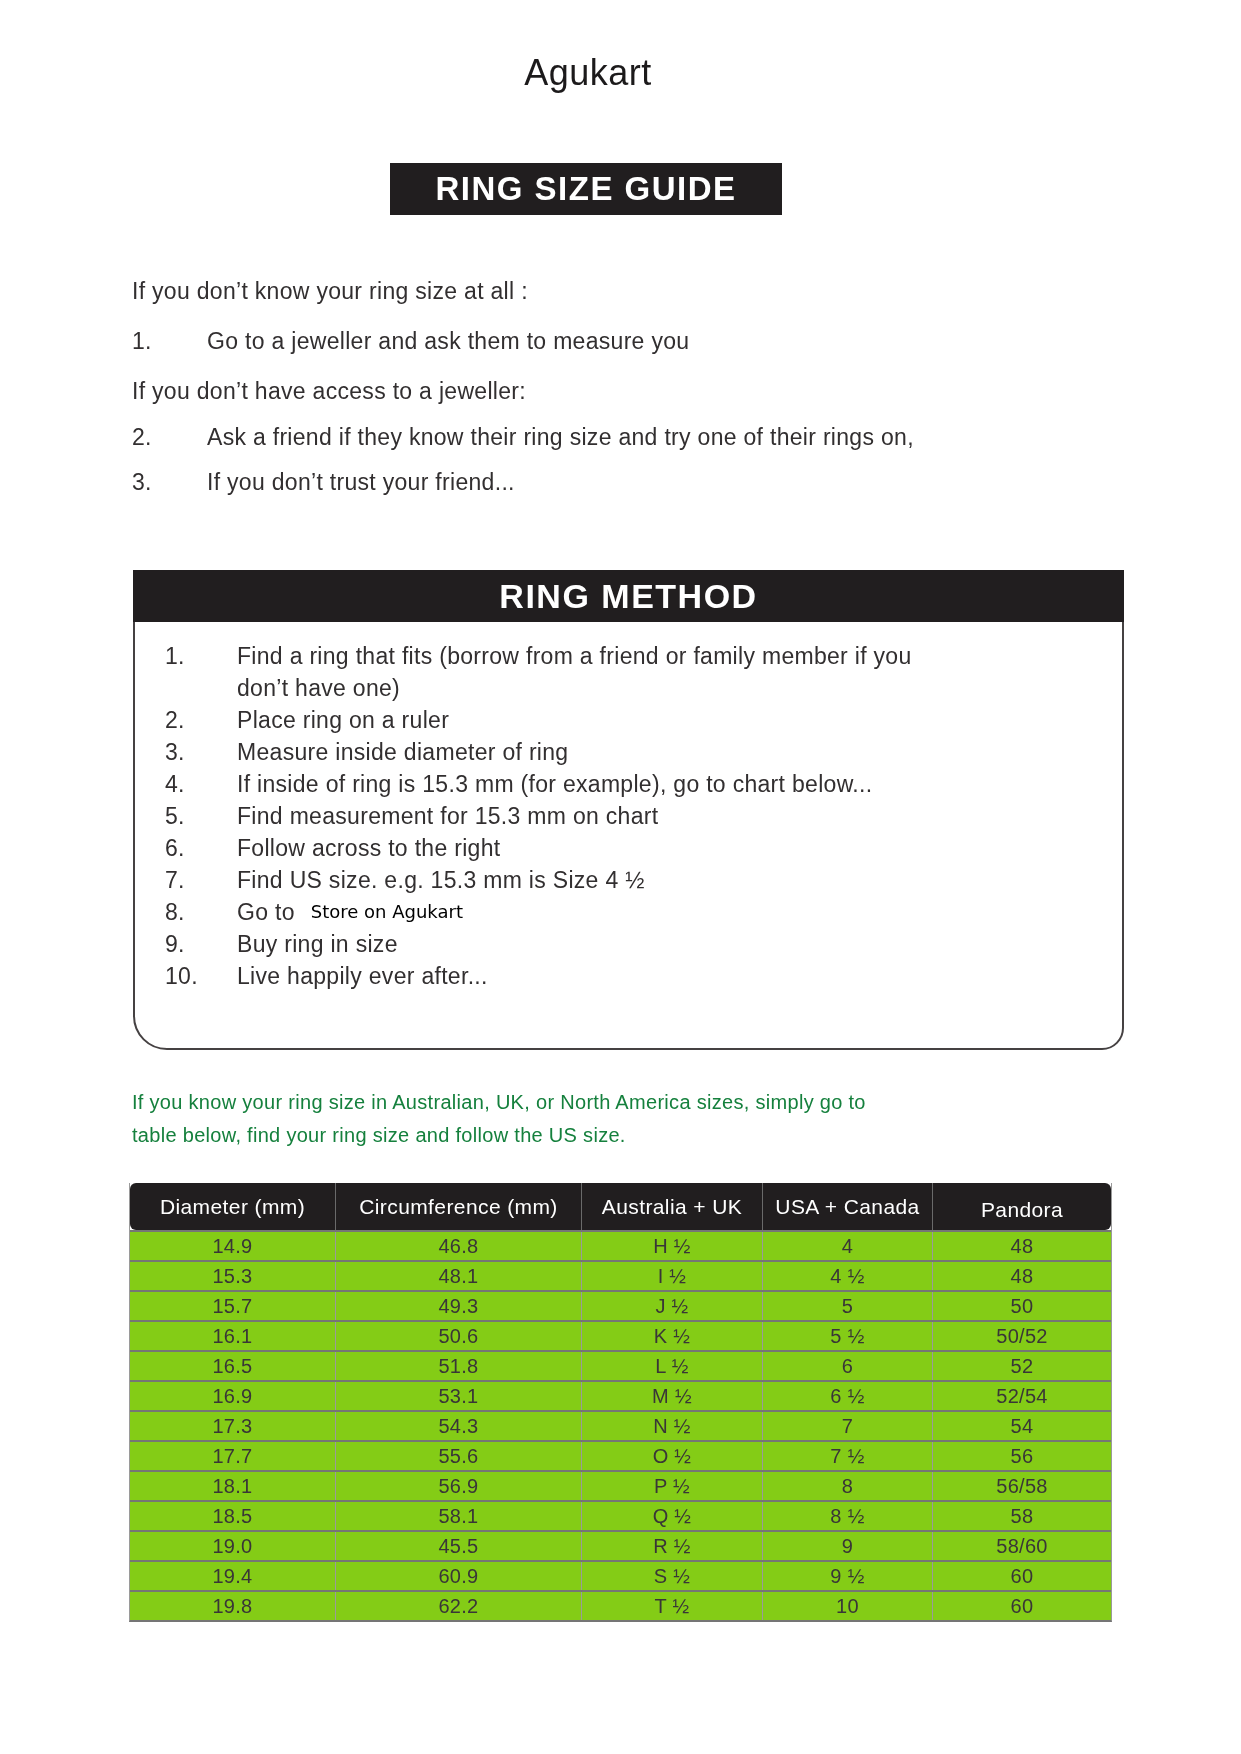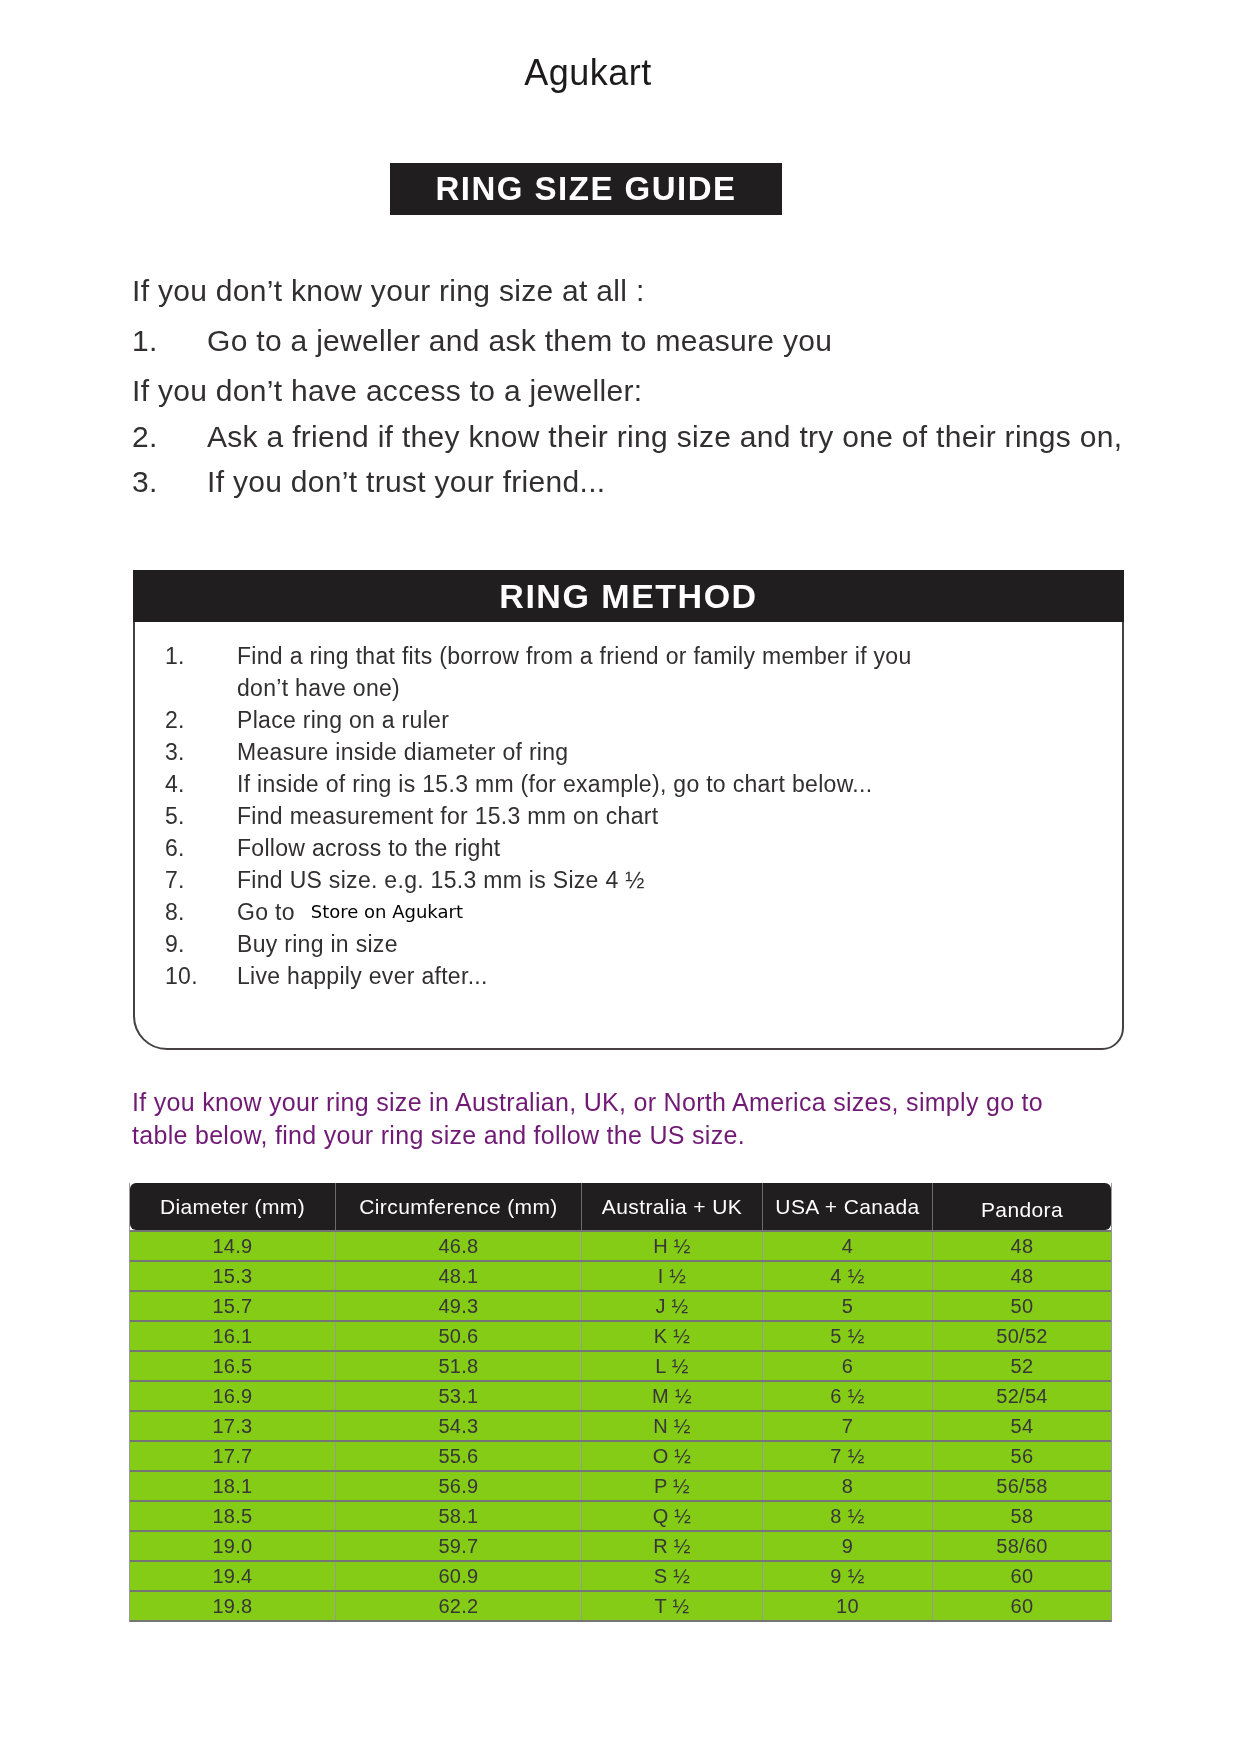--- a/index.html
+++ b/index.html
@@ -21,21 +21,21 @@
     position:absolute; background:#211e1f; color:#ffffff;
     display:flex; align-items:center; justify-content:center;
     font-weight:700; letter-spacing:1.5px;
   }
   .banner-size-guide { left:390px; top:163px; width:392px; height:52px; font-size:33px; }
   .banner-method     { left:133px; top:570px; width:991px; height:52px; font-size:34px; }
 
   
   .intro {
     position:absolute; left:132px; top:276px; width:1020px;
-    font-size:30px; letter-spacing:0.3px; color:#322f30;
+    font-size:23px; letter-spacing:0.3px; color:#322f30;
   }
   .intro-line { height:30px; line-height:30px; }
   .intro-item { display:flex; height:30px; line-height:30px; }
   .intro-item .num { width:75px; flex:0 0 75px; }
   .mb20 { margin-bottom:20px; }
   .mb16 { margin-bottom:16px; }
   .mb15 { margin-bottom:15px; }
 
   
   .method-box {
@@ -51,22 +51,22 @@
   .method-item .num { width:72px; flex:0 0 72px; }
   .method-item .txt { white-space:pre-line; }
   .method-item .store {
     font-family:"DejaVu Sans", sans-serif; color:#000000;
     font-size:18px; margin-left:16px; letter-spacing:0;
   }
 
   
   .note {
     position:absolute; left:132px; top:1086px; width:980px;
-    font-size:25px; line-height:33px; letter-spacing:0.3px;
-    white-space:pre-line; color:#701a75;
+    font-size:20px; line-height:33px; letter-spacing:0.3px;
+    white-space:pre-line; color:#15803d;
   }
 
   
   .size-table {
     position:absolute; left:129px; top:1183px; width:983px;
     border-left:1px solid #9a9a9a; border-right:1px solid #9a9a9a;
     border-bottom:2px solid #757575;
   }
   .thead, .tr {
     display:grid;
@@ -279,21 +279,21 @@
         <div class="tr">
           <div class="td">18.5</div>
           <div class="td">58.1</div>
           <div class="td">Q ½</div>
           <div class="td">8 ½</div>
           <div class="td">58</div>
         </div>
 
         <div class="tr">
           <div class="td">19.0</div>
-          <div class="td">59.7</div>
+          <div class="td">45.5</div>
           <div class="td">R ½</div>
           <div class="td">9</div>
           <div class="td">58/60</div>
         </div>
 
         <div class="tr">
           <div class="td">19.4</div>
           <div class="td">60.9</div>
           <div class="td">S ½</div>
           <div class="td">9 ½</div>

